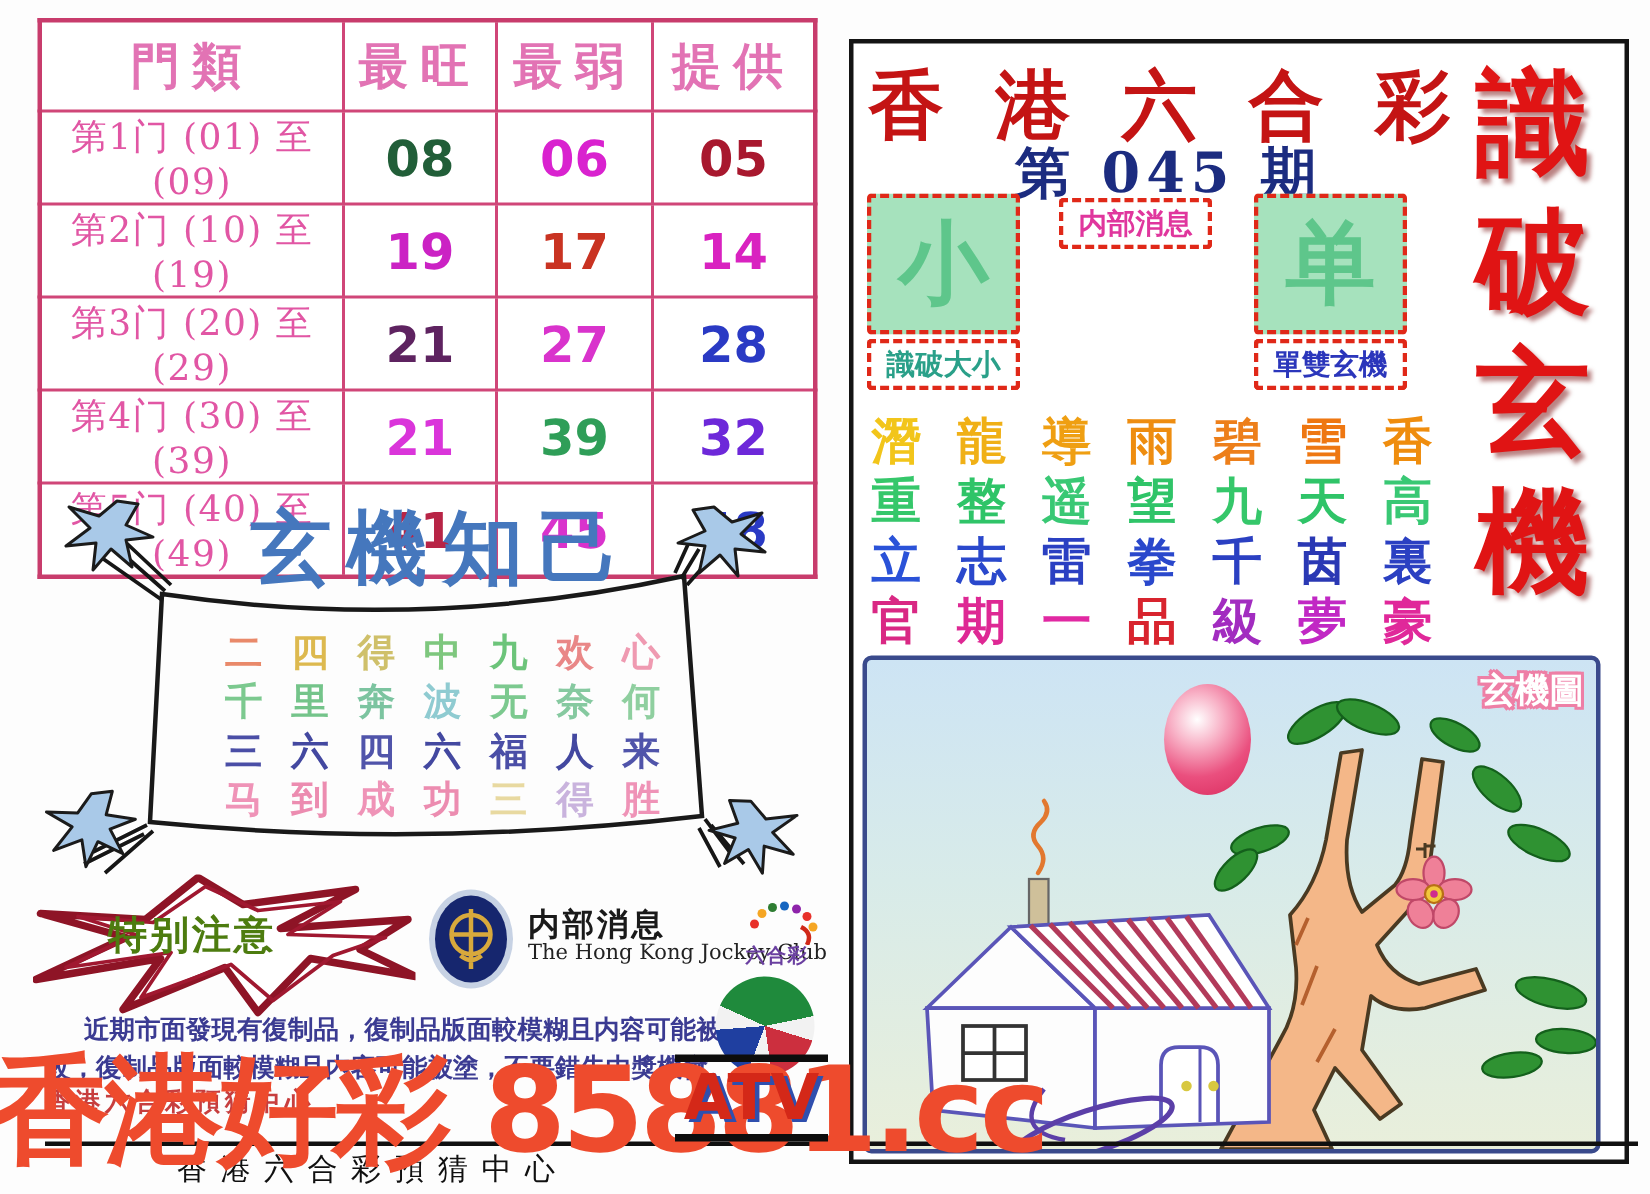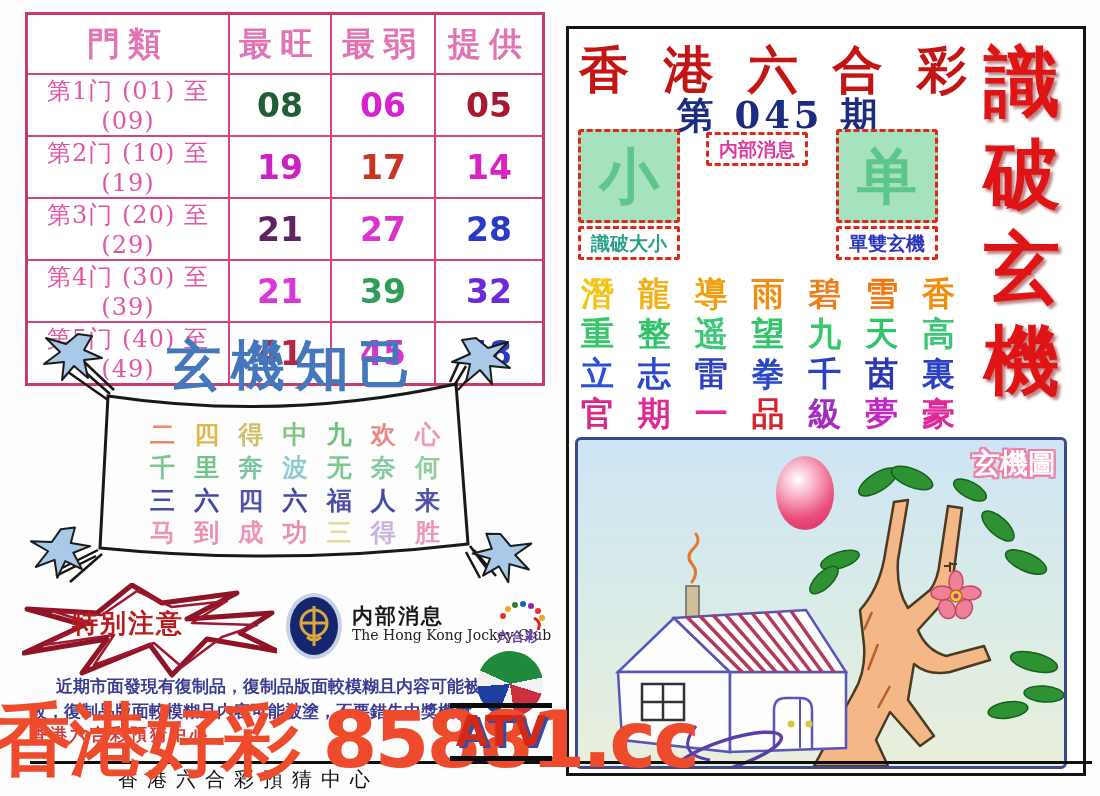--- a/index.html
+++ b/index.html
@@ -20,21 +20,21 @@
 
   
   .banner-title{position:absolute;left:105px;top:330px;width:380px;text-align:center;
                 font-size:54px;font-weight:bold;color:#4577bd;font-family:"DejaVu Serif",serif;
                 letter-spacing:10px;z-index:3;}
   .b-line{position:absolute;left:150px;width:290px;display:flex;justify-content:space-between;
           font-size:25px;font-weight:bold;z-index:3;}
 
   
   .star-label{position:absolute;left:72px;top:606px;font-size:26px;font-weight:bold;
-              color:#b91c1c;letter-spacing:2px;z-index:5;}
+              color:#4d7c0f;letter-spacing:2px;z-index:5;}
   .hkjc-cn{position:absolute;left:352px;top:602px;font-size:21px;font-weight:bold;color:#1a1a1a;
            letter-spacing:2px;}
   .hkjc-en{position:absolute;left:352px;top:627px;font-size:14px;color:#222;
            font-family:"DejaVu Serif",serif;}
   .m6-text{position:absolute;left:497px;top:628px;font-size:13px;font-weight:bold;color:#6a3fa0;
            letter-spacing:1px;}
   .sphere{position:absolute;left:477px;top:651px;width:66px;height:66px;border-radius:50%;
           background:conic-gradient(#1f8a3c 0 14%,#f2f2f2 14% 22%,#cc2f3e 22% 40%,
                      #f2f2f2 40% 48%,#1f3fa0 48% 66%,#f2f2f2 66% 74%,#1f8a3c 74% 100%);
           transform:rotate(28deg);z-index:30;}
@@ -74,21 +74,21 @@
                      text-align:center;letter-spacing:6px;}
   .pick .lab{margin-top:3px;border:3px dashed #e02818;height:28px;line-height:28px;
              text-align:center;font-size:19px;font-weight:bold;border-radius:3px;}
 
   .poem{position:absolute;left:12px;width:374px;display:flex;justify-content:space-between;
         font-size:33px;font-weight:bold;}
 
   .pic{position:absolute;left:6px;top:408px;width:486px;height:326px;border:3px solid #3a4a8c;
        border-radius:6px;overflow:hidden;
        background:linear-gradient(180deg,#cde4f4 0%,#d8ebe9 45%,#e9efdb 100%);}
-  .pic-label{position:absolute;right:8px;top:5px;font-size:28px;font-weight:bold;color:#fff;z-index:4;
+  .pic-label{position:absolute;right:8px;top:5px;font-size:23px;font-weight:bold;color:#fff;z-index:4;
      text-shadow:-2px -2px 0 #ee7fa6,2px -2px 0 #ee7fa6,-2px 2px 0 #ee7fa6,2px 2px 0 #ee7fa6,
                  0 -2px 0 #ee7fa6,0 2px 0 #ee7fa6,-2px 0 0 #ee7fa6,2px 0 0 #ee7fa6;}
   .egg{position:absolute;left:198px;top:16px;width:58px;height:74px;border-radius:50%;z-index:3;
        background:radial-gradient(circle at 38% 32%,#ffffff 0%,#f8b1c6 28%,#ea4f7e 62%,#d92a5c 100%);}
 </style>
 </head>
 <body>
 
 <div class="page">
 

